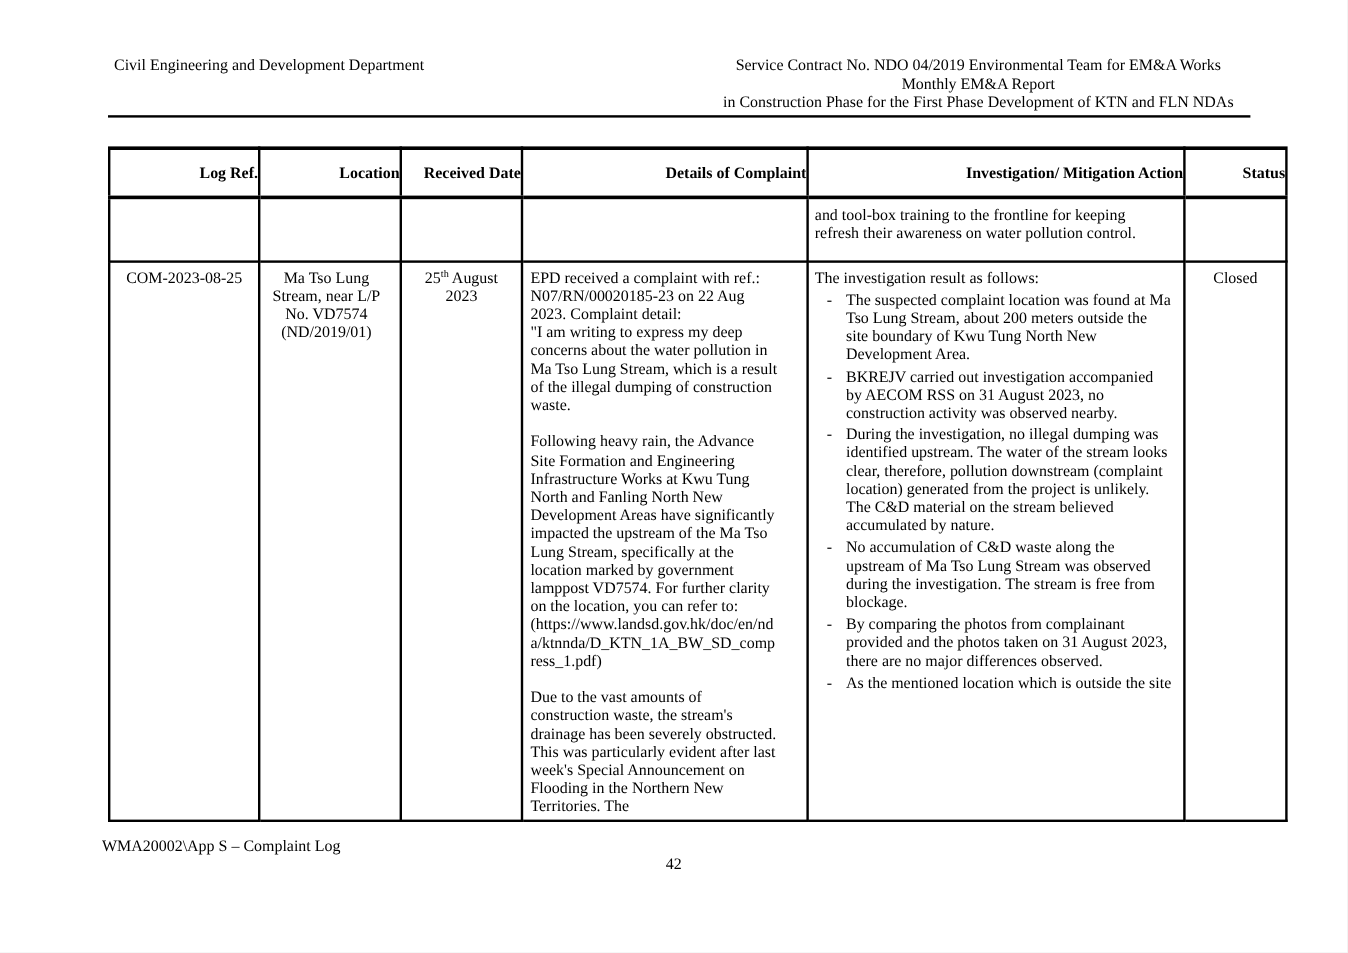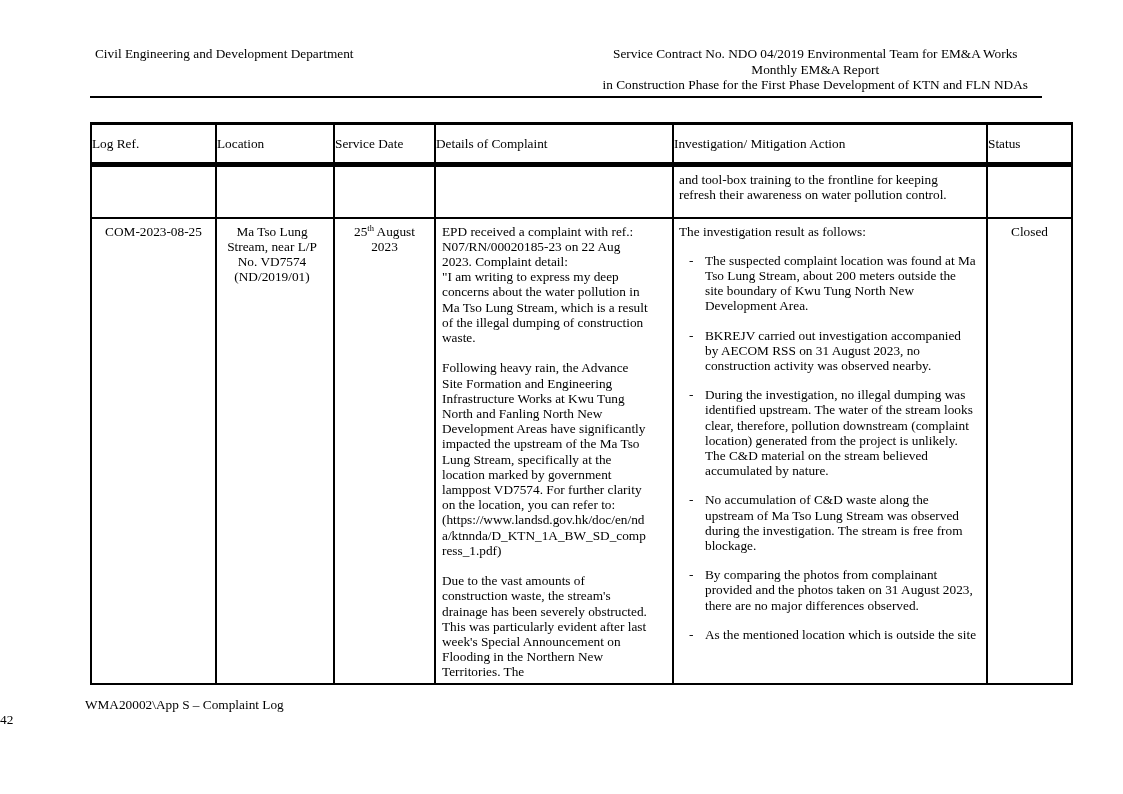--- a/index.html
+++ b/index.html
@@ -42,55 +42,56 @@
     border: 2px solid #000;
     border-top: 3px solid #000;
   }
   .log-table th, .log-table td {
     border: 2px solid #000;
     vertical-align: top;
     font-size: 13.3px;
     line-height: 15.2px;
   }
   .log-table th {
-    font-weight: normal;
-    text-align: left;
+    font-weight: bold;
+    text-align: right;
     vertical-align: middle;
-    border-bottom: 5px solid #000000;
+    border-bottom: 3px solid #000000;
   }
   .log-table td { padding: 5px 6px 3px 6px; }
   td.c { text-align: center; }
   td.cell-location { padding-left: 8px; padding-right: 14px; }
   td.cell-details { padding-left: 6px; padding-right: 23px; overflow-wrap: break-word; }
   td.cell-invest  { padding-left: 5px; padding-right: 9px; }
   .gap { margin-top: 15.2px; }
   .bullet {
     position: relative;
     padding-left: 26px;
-    margin-top: 14px;
+    margin-top: 3px;
   }
   .bullet::before {
     content: "-";
     position: absolute;
     left: 10px;
     top: 0;
   }
   sup.ord { font-size: 8.5px; vertical-align: super; line-height: 0; }
 
   
   .footer-ref {
     position: absolute;
     left: 85px;
     top: 697px;
   }
   .footer-page {
     position: absolute;
     left: 0;
     top: 712px;
     width: 1123px;
+    text-align: center;
   }
 </style>
 </head>
 <body>
 
 <div class="page">
 
   <div class="page-header">
     <div class="hdr-left">Civil Engineering and Development Department</div>
     <div class="hdr-right">
@@ -106,21 +107,21 @@
       <col style="width:118px">
       <col style="width:101px">
       <col style="width:238px">
       <col style="width:314px">
       <col style="width:85px">
     </colgroup>
     <tbody>
         <tr style="height:41px">
       <th>Log Ref.</th>
       <th>Location</th>
-      <th>Service Date</th>
+      <th>Received Date</th>
       <th>Details of Complaint</th>
       <th>Investigation/ Mitigation Action</th>
       <th>Status</th>
     </tr>
 
     <tr style="height:53px">
       <td class="c"></td>
       <td class="c"></td>
       <td class="c"></td>
       <td class="cell-details"></td>

